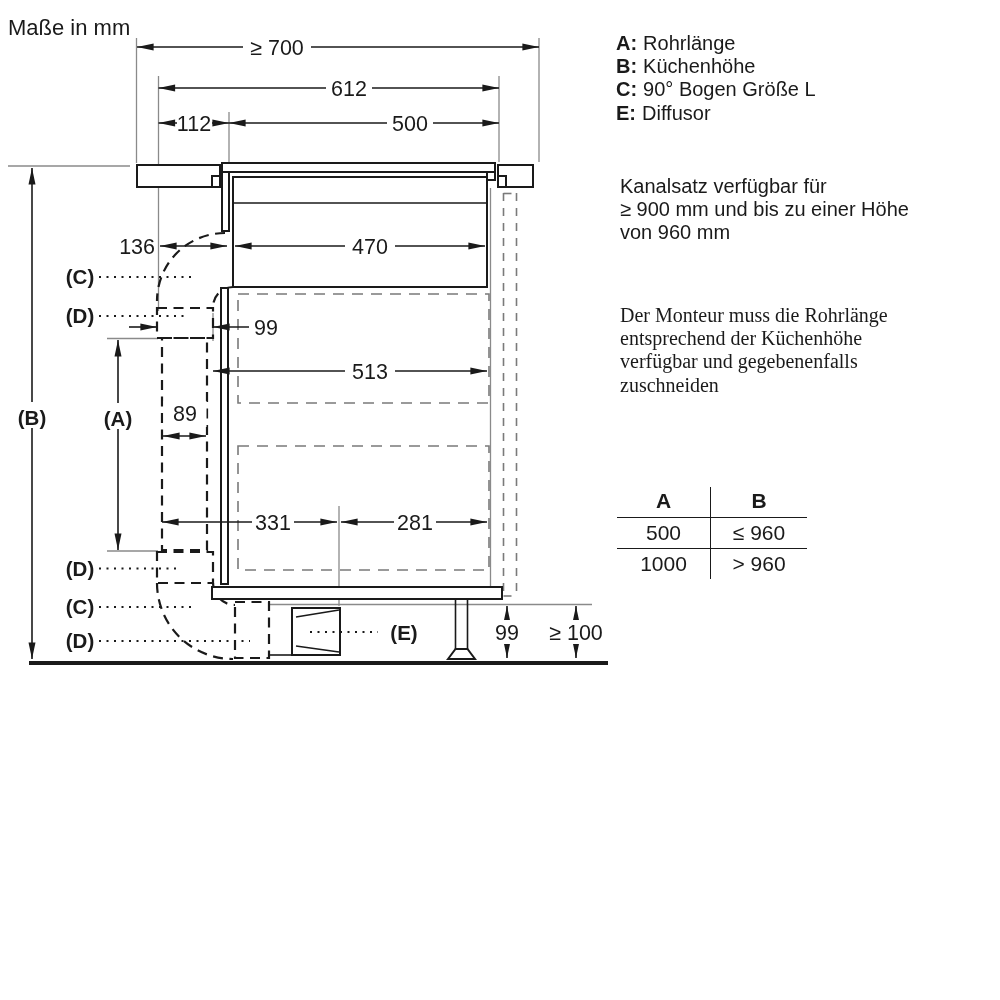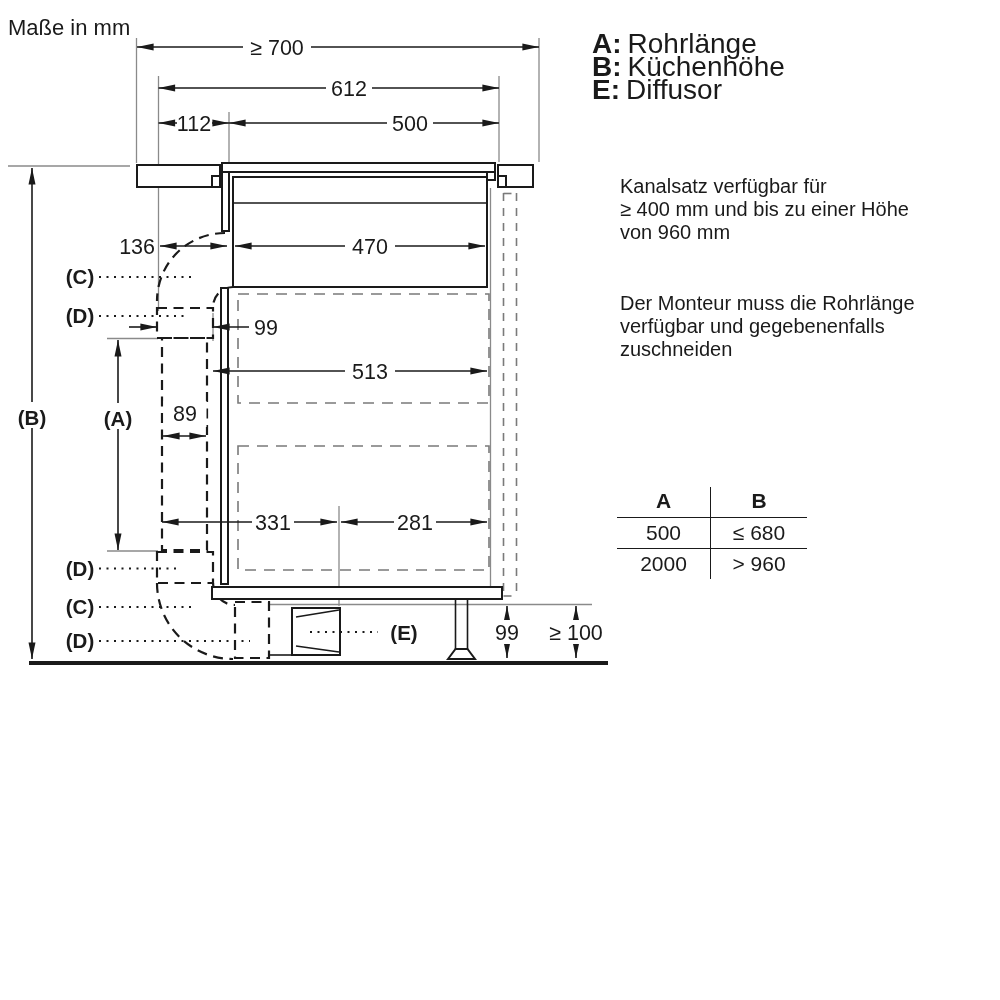--- a/index.html
+++ b/index.html
@@ -1,26 +1,26 @@
 <!DOCTYPE html>
 <html><head>
 <meta charset="utf-8">
 <style>
   html,body{margin:0;padding:0;background:#fff;}
   #canvas{position:relative;width:1000px;height:1000px;background:#ffffff;overflow:hidden;
           font-family:"Liberation Sans",sans-serif;color:#1a1a1a;}
   #diagram{position:absolute;left:0;top:0;}
   .ov{position:absolute;}
   #title{left:8px;top:15px;font-size:22px;}
-  #legend{left:592px;top:32px;font-size:28px;line-height:23.2px;}
+  #legend{left:616px;top:32px;font-size:20px;line-height:23.2px;}
   .lg-row b{font-weight:bold;}
   .lg-row span{margin-left:6px;}
   .para{left:620px;width:376px;font-size:20px;line-height:23.2px;}
   #para1{top:175px;}
-  #para2{top:292px;}
+  #para2{top:304px;font-family:Liberation Serif, serif;}
   #spec-table{left:617px;top:487px;width:190px;font-size:21px;}
   .t-row{display:flex;border-bottom:1.6px solid #1a1a1a;}
   .t-row.last{border-bottom:none;}
   .t-row .ca{width:93px;border-right:1.6px solid #1a1a1a;text-align:center;}
   .t-row .cb{flex:1;text-align:center;}
   .t-row.head{font-weight:bold;}
   .t-row.head .ca,.t-row.head .cb{padding:2px 0 4px 0;}
   .t-row .ca,.t-row .cb{padding:3px 0;}
   
   .dimline{stroke:#1a1a1a;stroke-width:1.6;fill:none;}
@@ -211,43 +211,45 @@
       <text class="callout" x="80" y="648">(D)</text>
       <text class="callout" x="404" y="639.5">(E)</text>
     </g>
   </svg>
 
   <div class="ov" id="title">Maße in mm</div>
 
   <div class="ov" id="legend">
     <div class="lg-row"><b>A:</b><span>Rohrlänge</span></div>
     <div class="lg-row"><b>B:</b><span>Küchenhöhe</span></div>
+    <div class="lg-row"><b>C:</b><span>90° Bogen Größe L</span></div>
     <div class="lg-row"><b>E:</b><span>Diffusor</span></div>
   </div>
 
   <div class="ov para" id="para1">
     <div>Kanalsatz verfügbar für</div>
-    <div>≥ 400 mm und bis zu einer Höhe</div>
+    <div>≥ 900 mm und bis zu einer Höhe</div>
     <div>von 960 mm</div>
   </div>
 
   <div class="ov para" id="para2">
     <div>Der Monteur muss die Rohrlänge</div>
+    <div>entsprechend der Küchenhöhe</div>
     <div>verfügbar und gegebenenfalls</div>
     <div>zuschneiden</div>
   </div>
 
   <div class="ov" id="spec-table">
     <div class="t-row head">
       <div class="ca">A</div>
       <div class="cb">B</div>
     </div>
     <div class="t-row">
       <div class="ca">500</div>
-      <div class="cb">≤ 680</div>
+      <div class="cb">≤ 960</div>
     </div>
     <div class="t-row last">
-      <div class="ca">2000</div>
+      <div class="ca">1000</div>
       <div class="cb">&gt; 960</div>
     </div>
   </div>
 
 </div>
 
 </body></html>

